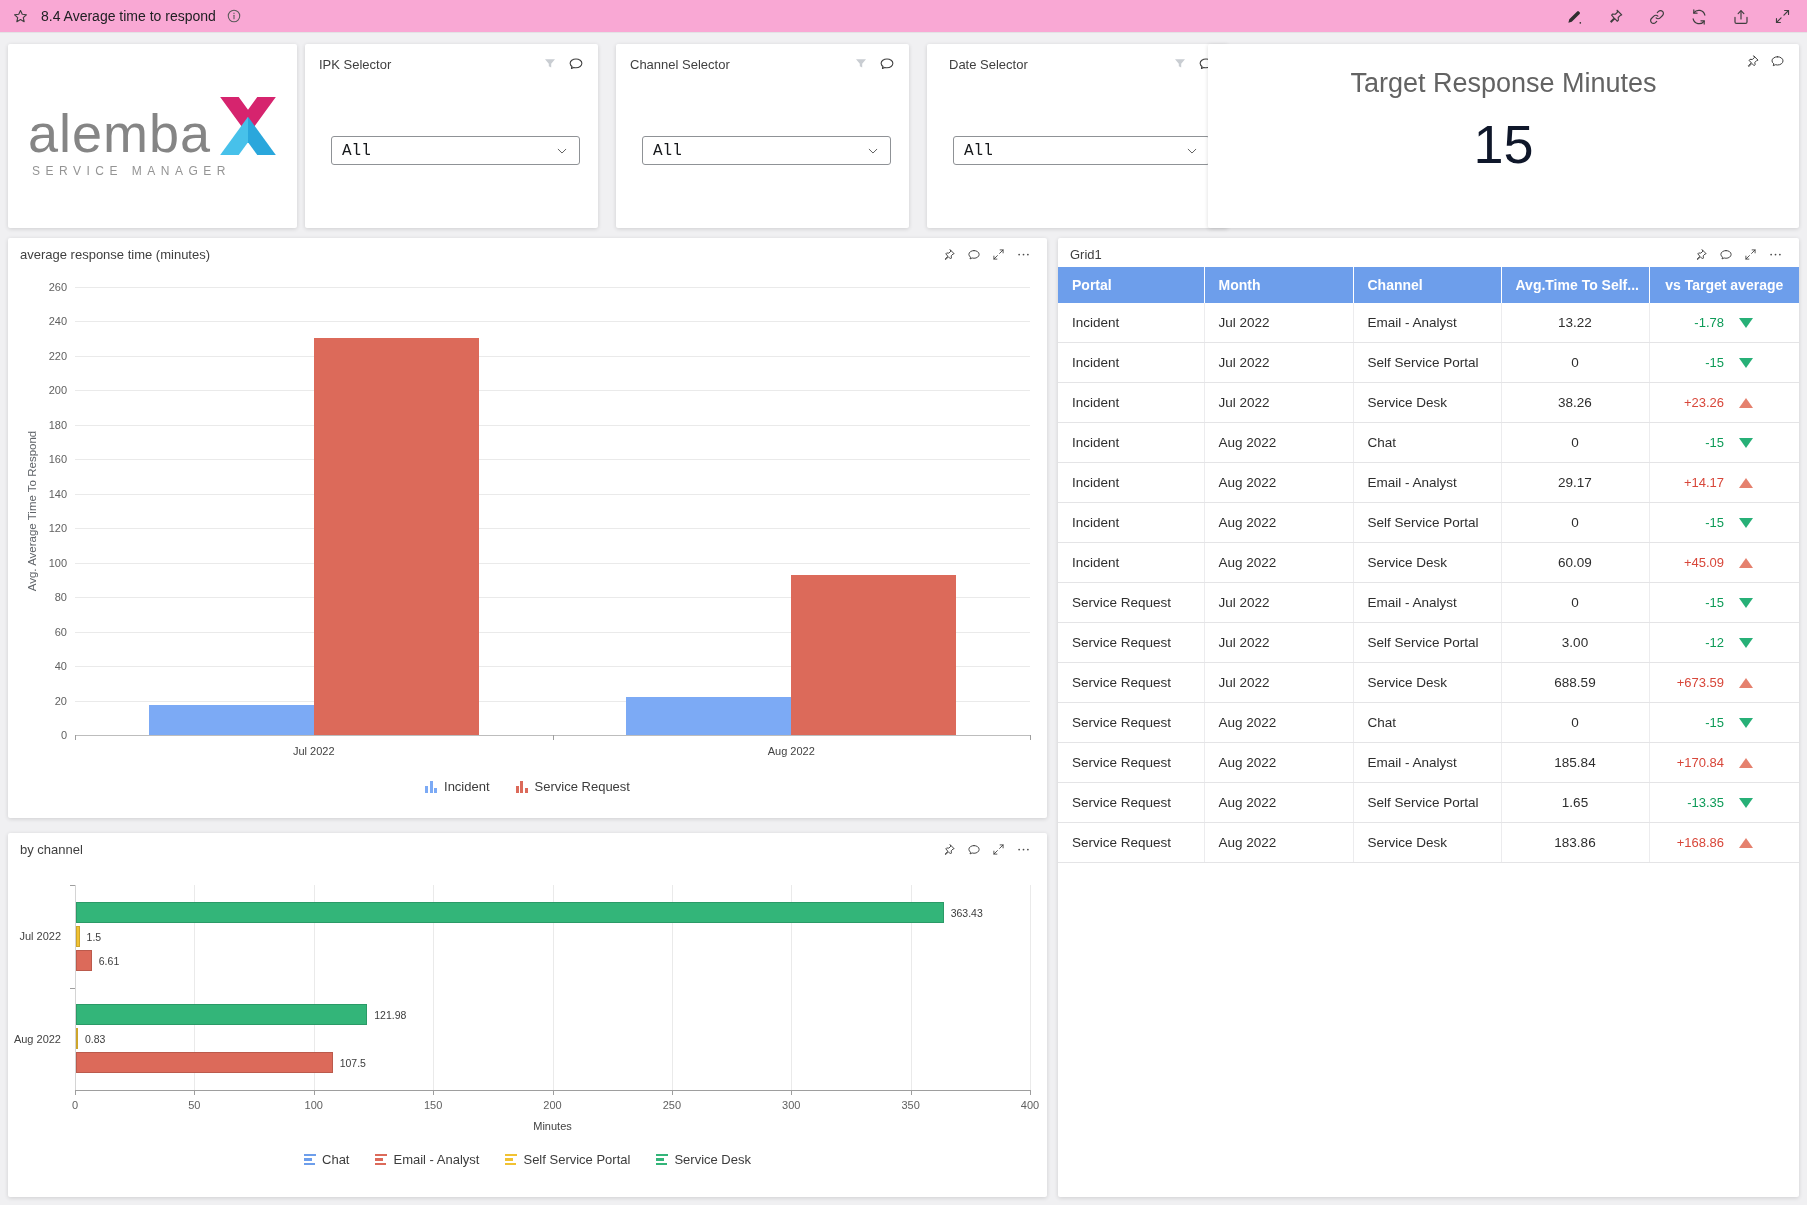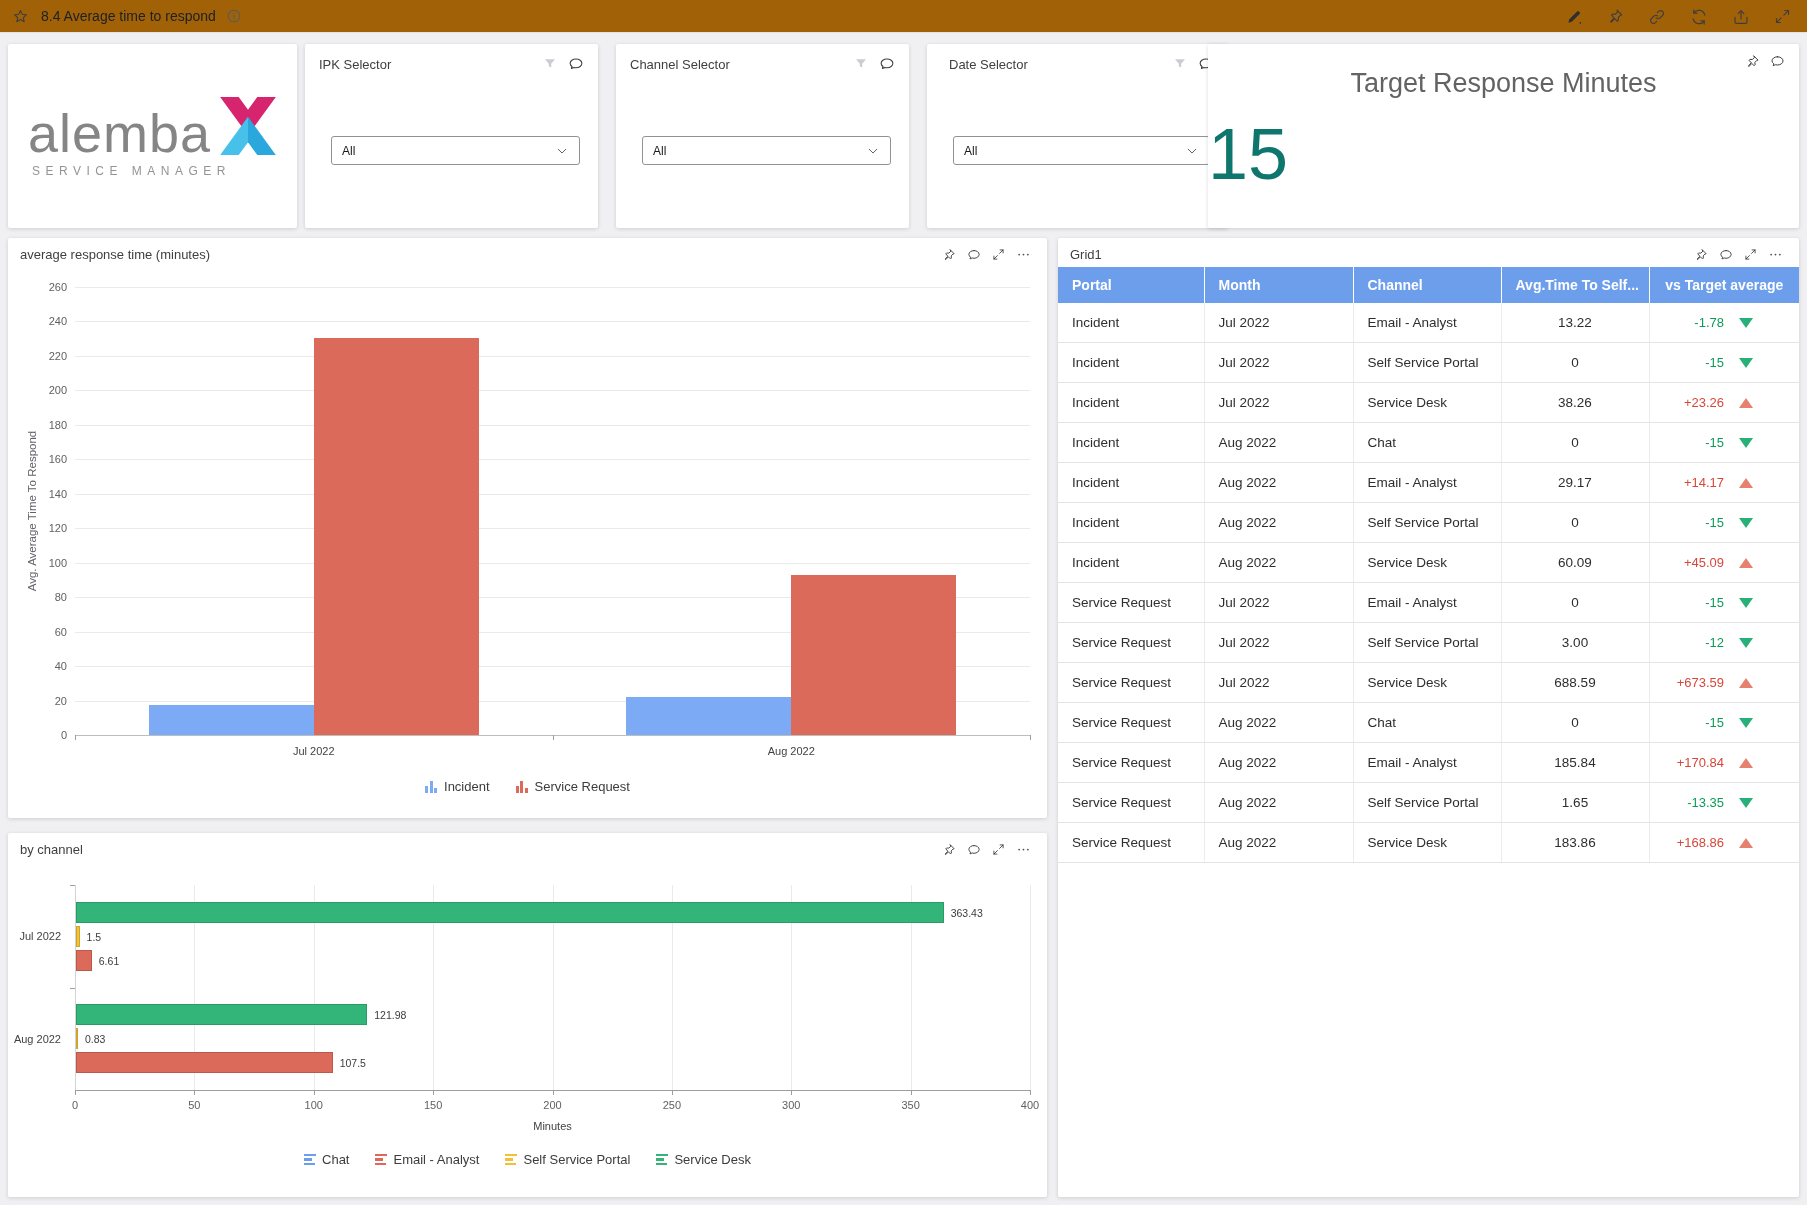--- a/index.html
+++ b/index.html
@@ -1,38 +1,38 @@
 <!DOCTYPE html>
 <html><head>
 <meta charset="utf-8">
 <style>
   html,body{margin:0;padding:0;}
   body{width:1807px;height:1205px;background:#f0f0f2;font-family:"Liberation Sans",sans-serif;position:relative;overflow:hidden;-webkit-font-smoothing:antialiased;}
-  .topbar{position:absolute;left:0;top:0;width:100%;height:33px;background:#a16207;border-bottom:1px solid #e3e3e5;display:flex;align-items:center;box-sizing:border-box;}
+  .topbar{position:absolute;left:0;top:0;width:100%;height:33px;background:#f9a8d4;border-bottom:1px solid #e3e3e5;display:flex;align-items:center;box-sizing:border-box;}
   .topbar-title{font-size:14px;color:#202124;margin-left:12px;}
   .topbar-right{position:absolute;right:16px;top:0;height:33px;display:flex;align-items:center;gap:24px;}
   .card{position:absolute;background:#fff;border-radius:2px;box-shadow:0 1px 4px rgba(0,0,0,.14);}
   #card-logo{left:8px;top:44px;width:289px;height:184px;display:flex;align-items:center;justify-content:center;}
   #card-ipk{left:305px;top:44px;width:293px;height:184px;}
   #card-channel{left:616px;top:44px;width:293px;height:184px;}
   #card-date{left:927px;top:44px;width:293px;height:184px;padding-left:8px;}
   #card-target{left:1208px;top:44px;width:591px;height:184px;}
   #panel-vchart{left:8px;top:238px;width:1039px;height:580px;}
   #panel-grid{left:1058px;top:238px;width:741px;height:959px;}
   #panel-hchart{left:8px;top:833px;width:1039px;height:364px;}
   .ic{stroke:#3e3e3e;fill:none;stroke-width:1.6;stroke-linecap:round;stroke-linejoin:round;display:block;}
   .ic.light{stroke:none;fill:#c9cdd2;}
   .sel-head{display:flex;align-items:center;justify-content:space-between;padding:12px 14px 0 14px;}
   .sel-title{font-size:13px;color:#3f3f3f;}
   .sel-icons{display:flex;align-items:center;gap:10px;}
   .dropdown{position:absolute;left:26px;right:18px;top:92px;height:29px;border:1px solid #8f9296;border-radius:3px;background:#fff;display:flex;align-items:center;justify-content:space-between;padding:0 10px;box-sizing:border-box;cursor:pointer;}
-  .dropdown .val{font-family:Liberation Sans, sans-serif;font-size:12px;color:#16181b;}
+  .dropdown .val{font-family:Liberation Mono, monospace;font-size:16px;color:#16181b;}
   .target-icons{position:absolute;right:14px;top:10px;display:flex;gap:10px;}
   .target-title{margin-top:24px;text-align:center;font-size:27px;color:#636363;}
-  .target-value{margin-top:14px;font-size:72px;color:#0f766e;}
+  .target-value{margin-top:14px;text-align:center;font-size:54px;color:#0f172a;}
   .logo-wrap{display:flex;flex-direction:column;align-items:center;}
   .logo-row{display:flex;align-items:flex-end;gap:8px;}
   .logo-text{font-size:54px;color:#858585;font-weight:300;letter-spacing:1px;line-height:.9;}
   .logo-sub{font-size:12px;color:#949494;letter-spacing:5.5px;margin-top:6px;align-self:flex-start;margin-left:4px;}
   .panel-head{display:flex;align-items:center;justify-content:space-between;padding:9px 16px 0 12px;}
   .panel-title{font-size:13px;color:#3f3f3f;}
   .panel-icons{display:flex;align-items:center;gap:11px;}
   .chart-layer{position:absolute;left:0;top:0;right:0;bottom:0;}
   .gridline{position:absolute;height:1px;background:#eaeaea;}
   .gridline.base{background:#bdbdbd;}

